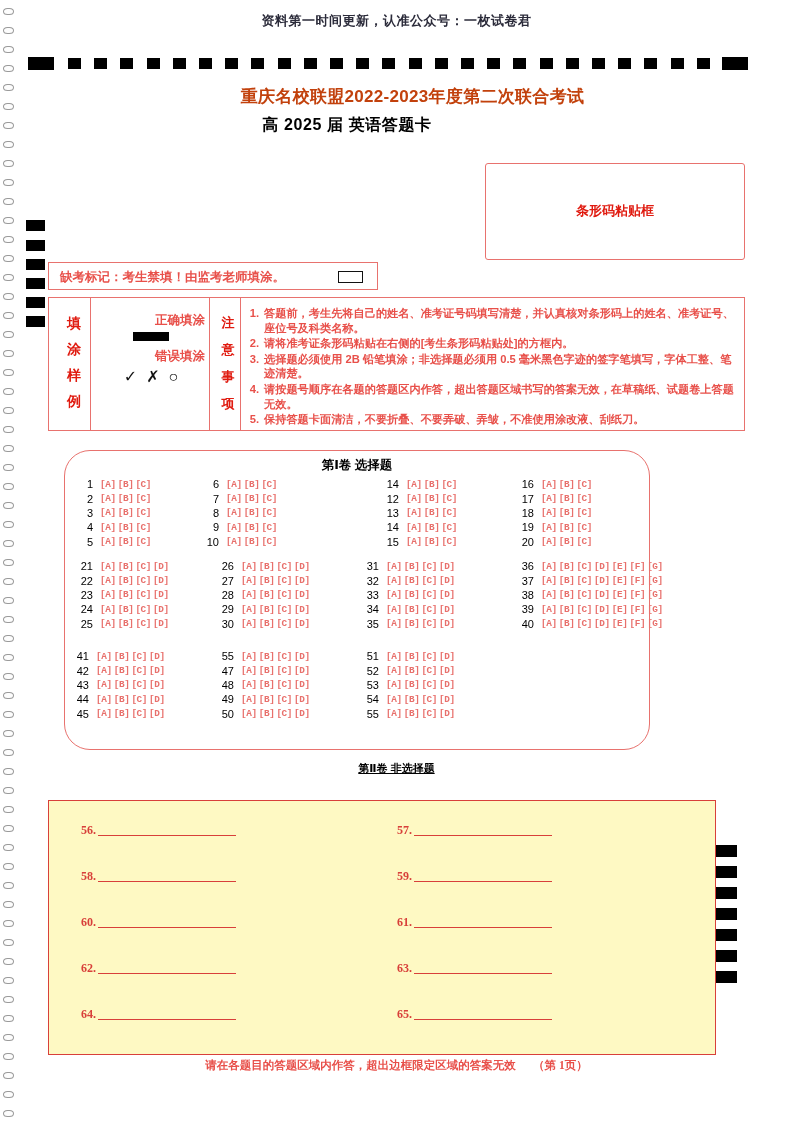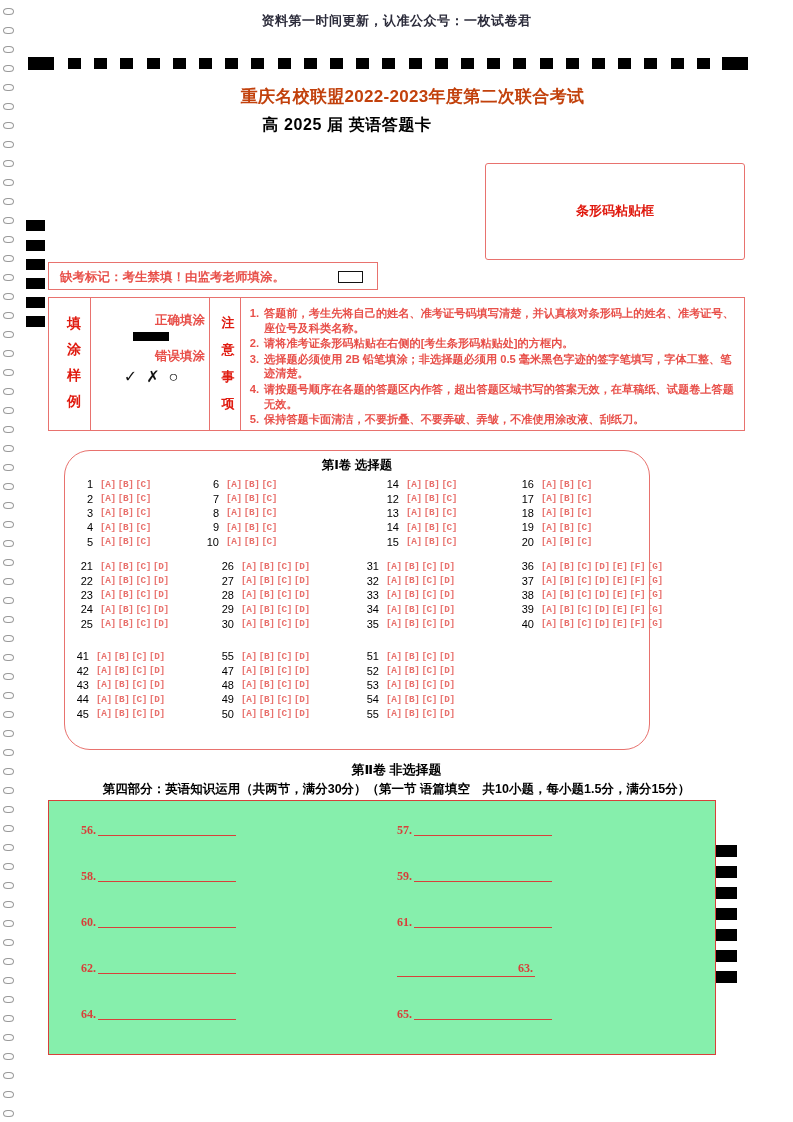--- a/index.html
+++ b/index.html
@@ -140,29 +140,29 @@
   .opts { display: flex; gap: 2px; }
   .opt {
     font-size: 9.4px; color: #e8706c; font-weight: 700;
     font-family: "Liberation Mono", "DejaVu Sans Mono", monospace;
     letter-spacing: -0.4px; white-space: nowrap;
   }
 
   
   .p2-head {
     position: absolute; left: 0; width: 793px; text-align: center;
-    font-size: 13px; font-weight: 700; color: #000;
+    font-size: 11px; font-weight: 700; color: #000; text-decoration: underline;
   }
   .p4-head {
     position: absolute; left: 0; width: 793px; text-align: center;
     font-size: 12.5px; font-weight: 700; color: #000;
   }
   #blank-card {
     left: 48px; top: 800px; width: 668px; height: 255px; border: 1.6px solid #d8403a;
-    background: #86efac; position: absolute;
+    background: #fef9c3; position: absolute;
   }
   .blank-item { position: absolute; display: flex; align-items: flex-end; }
   .blank-item .b-num {
     font-size: 12px; color: #d8403a; font-weight: 700; margin-right: 2px;
     font-family: "Liberation Serif", serif;
   }
   .blank-item .b-line {
     width: 138px; height: 0; border-bottom: 1.6px solid #d8403a; margin-bottom: 2px;
   }
 
@@ -868,21 +868,20 @@
                 <span class="opt">[C]</span>
                 <span class="opt">[D]</span>
               </div>
             </div>
           </div>
         </div>
       </div>
   </div>
 
   <div class="p2-head" style="top:761px;">第Ⅱ卷  非选择题</div>
-  <div class="p4-head" style="top:781px;">第四部分：英语知识运用（共两节，满分30分）（第一节 语篇填空　共10小题，每小题1.5分，满分15分）</div>
 
   <div id="blank-card">
     <div id="blanks">
         <div class="blank-item" style="left: 32px; top: 22px;">
           <span class="b-num">56.</span>
           <span class="b-line"></span>
         </div>
         <div class="blank-item" style="left: 348px; top: 22px;">
           <span class="b-num">57.</span>
           <span class="b-line"></span>
@@ -900,29 +899,33 @@
           <span class="b-line"></span>
         </div>
         <div class="blank-item" style="left: 348px; top: 114px;">
           <span class="b-num">61.</span>
           <span class="b-line"></span>
         </div>
         <div class="blank-item" style="left: 32px; top: 160px; align-items: flex-end;">
           <span class="b-num">62.</span>
           <span class="b-line"></span>
         </div>
-        <div class="blank-item" style="left: 348px; top: 160px; flex-direction: column;">
+        <div class="blank-item" style="left: 348px; top: 160px;">
           <span class="b-num">63.</span>
           <span class="b-line"></span>
         </div>
         <div class="blank-item" style="left: 32px; top: 206px;">
           <span class="b-num">64.</span>
           <span class="b-line"></span>
         </div>
         <div class="blank-item" style="left: 348px; top: 206px;">
           <span class="b-num">65.</span>
           <span class="b-line"></span>
         </div>
       </div>
   </div>
 
+  <div class="footer">
+    <span>请在各题目的答题区域内作答，超出边框限定区域的答案无效</span>
+    <span class="pg">（第 1页）</span>
+  </div>
 
 </div>
 
 </body></html>

